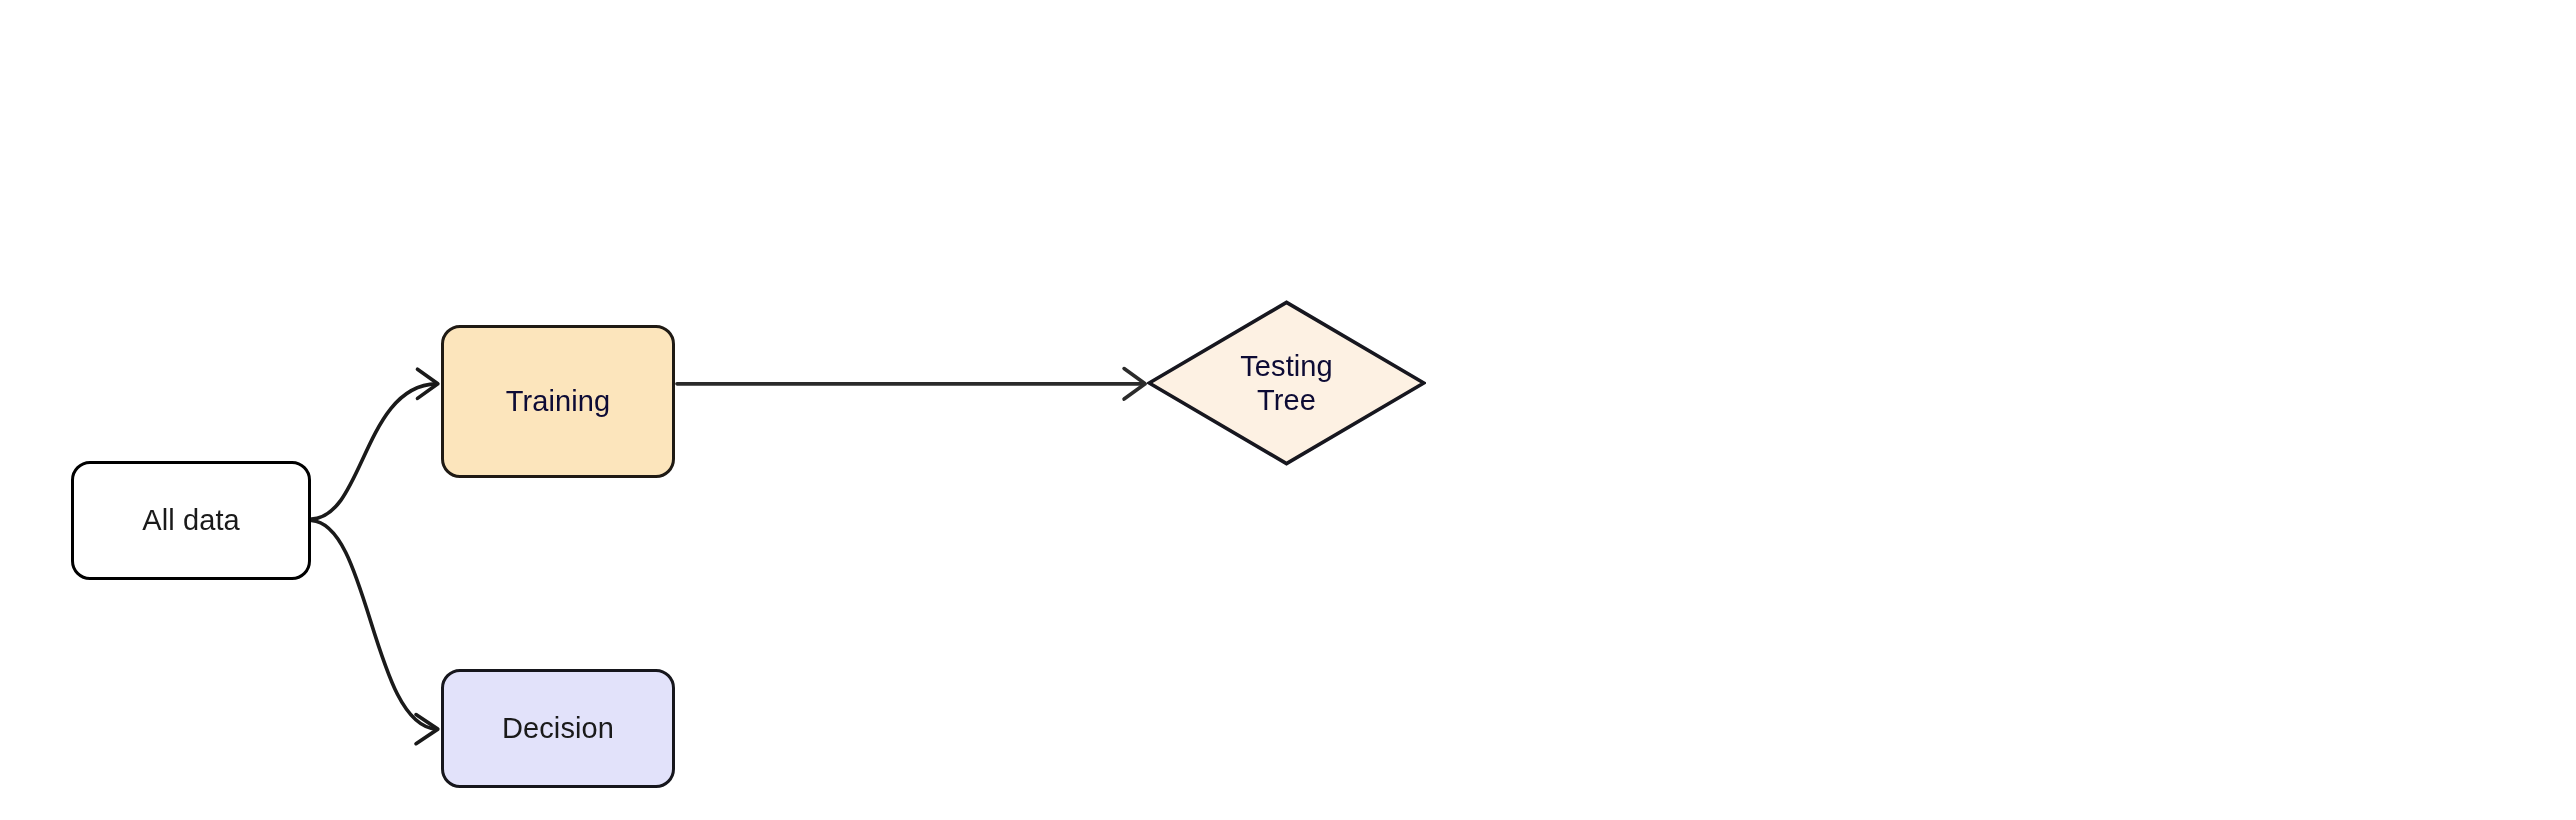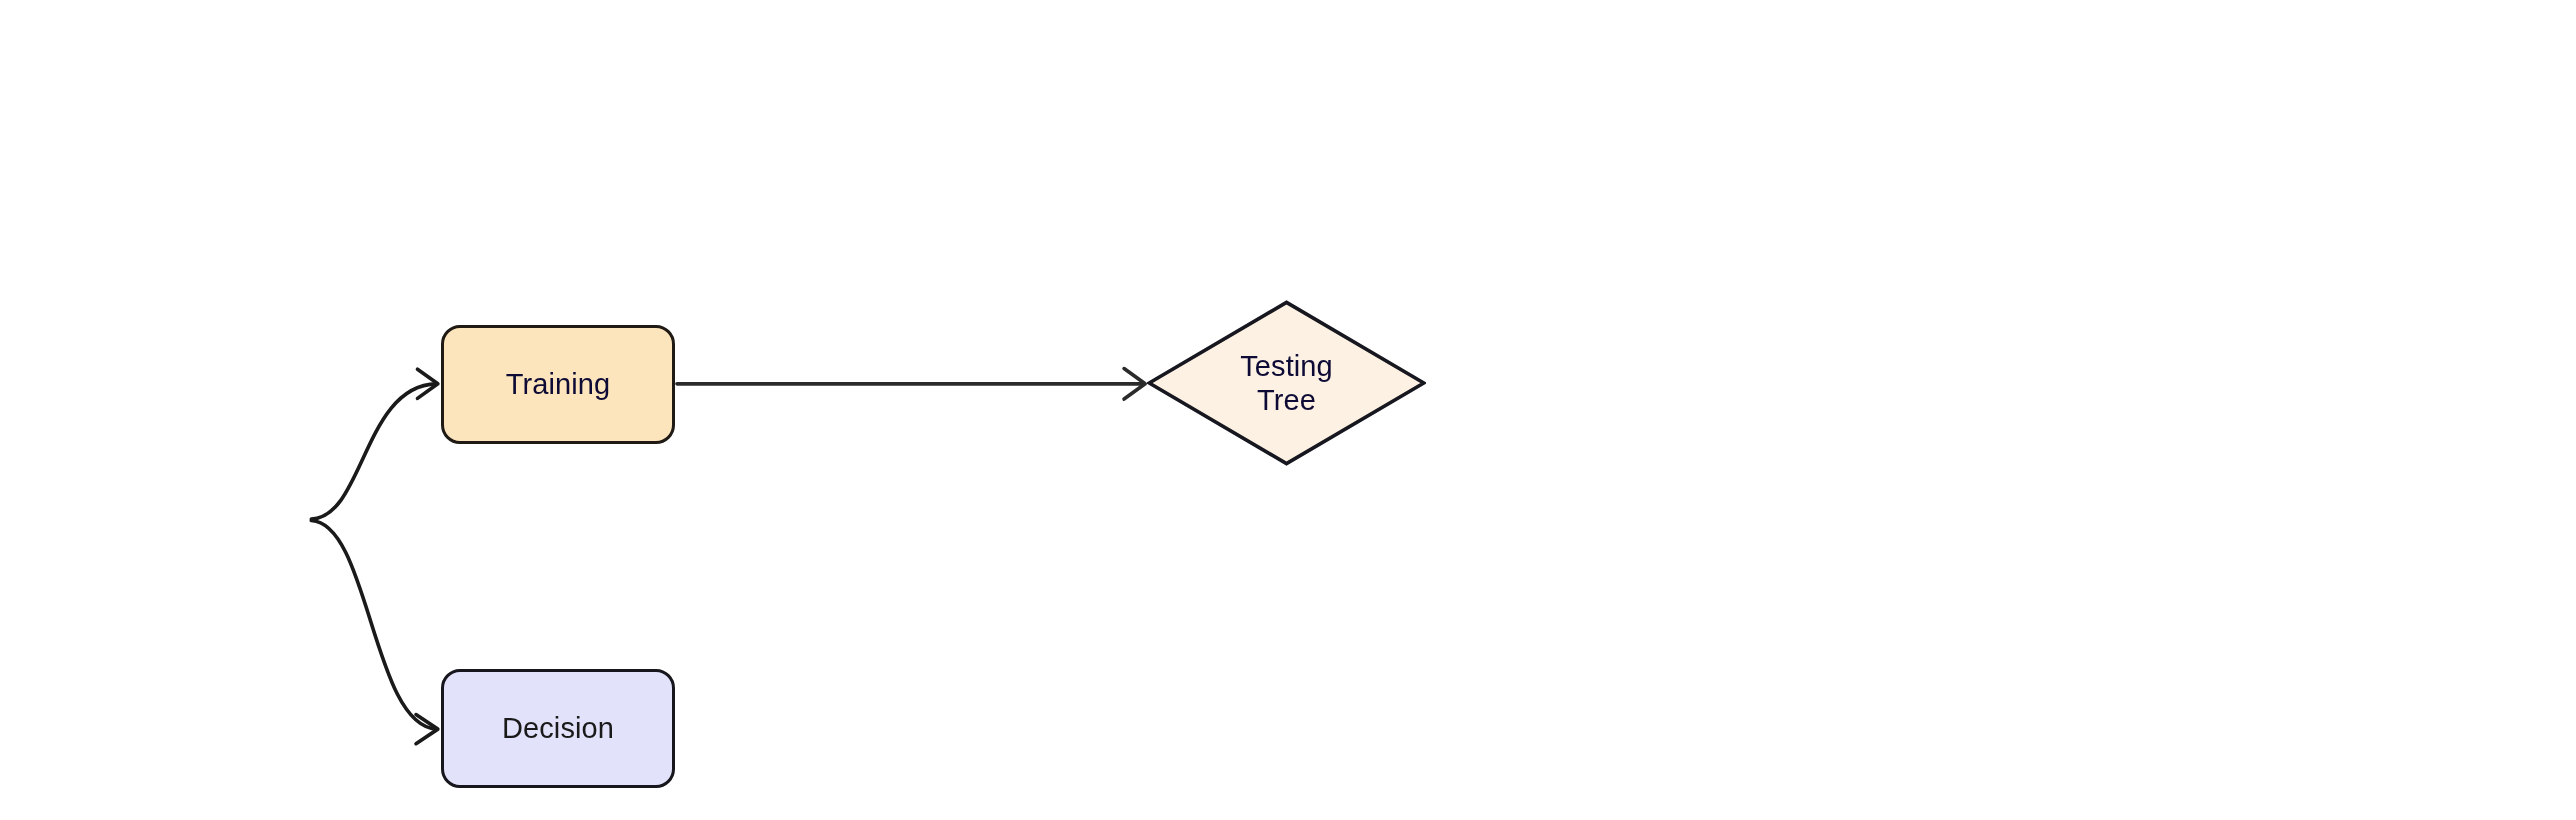--- a/index.html
+++ b/index.html
@@ -63,21 +63,21 @@
 
   
   #node-all-data {
     left: 71px;  top: 461px;  width: 240px;  height: 119px;
     background: #ffffff;
     border-color: #000000;
     color: #1a1a1a;
     font-size: 29px;
   }
   #node-training {
-    left: 441px; top: 325px;  width: 234px;  height: 119px;
+    left: 441px; top: 325px;  width: 234px;  height: 153px;
     background: #FCE5BC;
     border-color: #1f1a14;
     color: #0d0b35;
     font-size: 29px;
   }
   #node-testing {
     left: 441px; top: 669px;  width: 234px;  height: 119px;
     background: #E2E2FA;
     border-color: #16161c;
     color: #1a1a1a;
@@ -105,20 +105,23 @@
       <path d="M 428 716 C 508 720, 512 998, 600 1003" fill="none" stroke="#1a1a1a" stroke-width="5" stroke-linecap="round"></path>
       <path d="M 572 983 L 602 1003 L 572 1023" fill="none" stroke="#1a1a1a" stroke-width="5" stroke-linecap="round" stroke-linejoin="round"></path>
     </g>
 
     <g>
       <path d="M 931 528 L 1573 528" fill="none" stroke="#2b2b2b" stroke-width="5" stroke-linecap="round"></path>
       <path d="M 1546 507 L 1575 528 L 1546 549" fill="none" stroke="#2b2b2b" stroke-width="5" stroke-linecap="round" stroke-linejoin="round"></path>
     </g>
   </svg>
 
+  <div class="node node-rect" id="node-all-data">
+    <span class="node-label">All data</span>
+  </div>
 
   <div class="node node-rect" id="node-training">
     <span class="node-label">Training</span>
   </div>
 
   <div class="node node-rect" id="node-testing">
     <span class="node-label">Decision</span>
   </div>
 
   <div class="node node-diamond" id="node-decision-tree">

